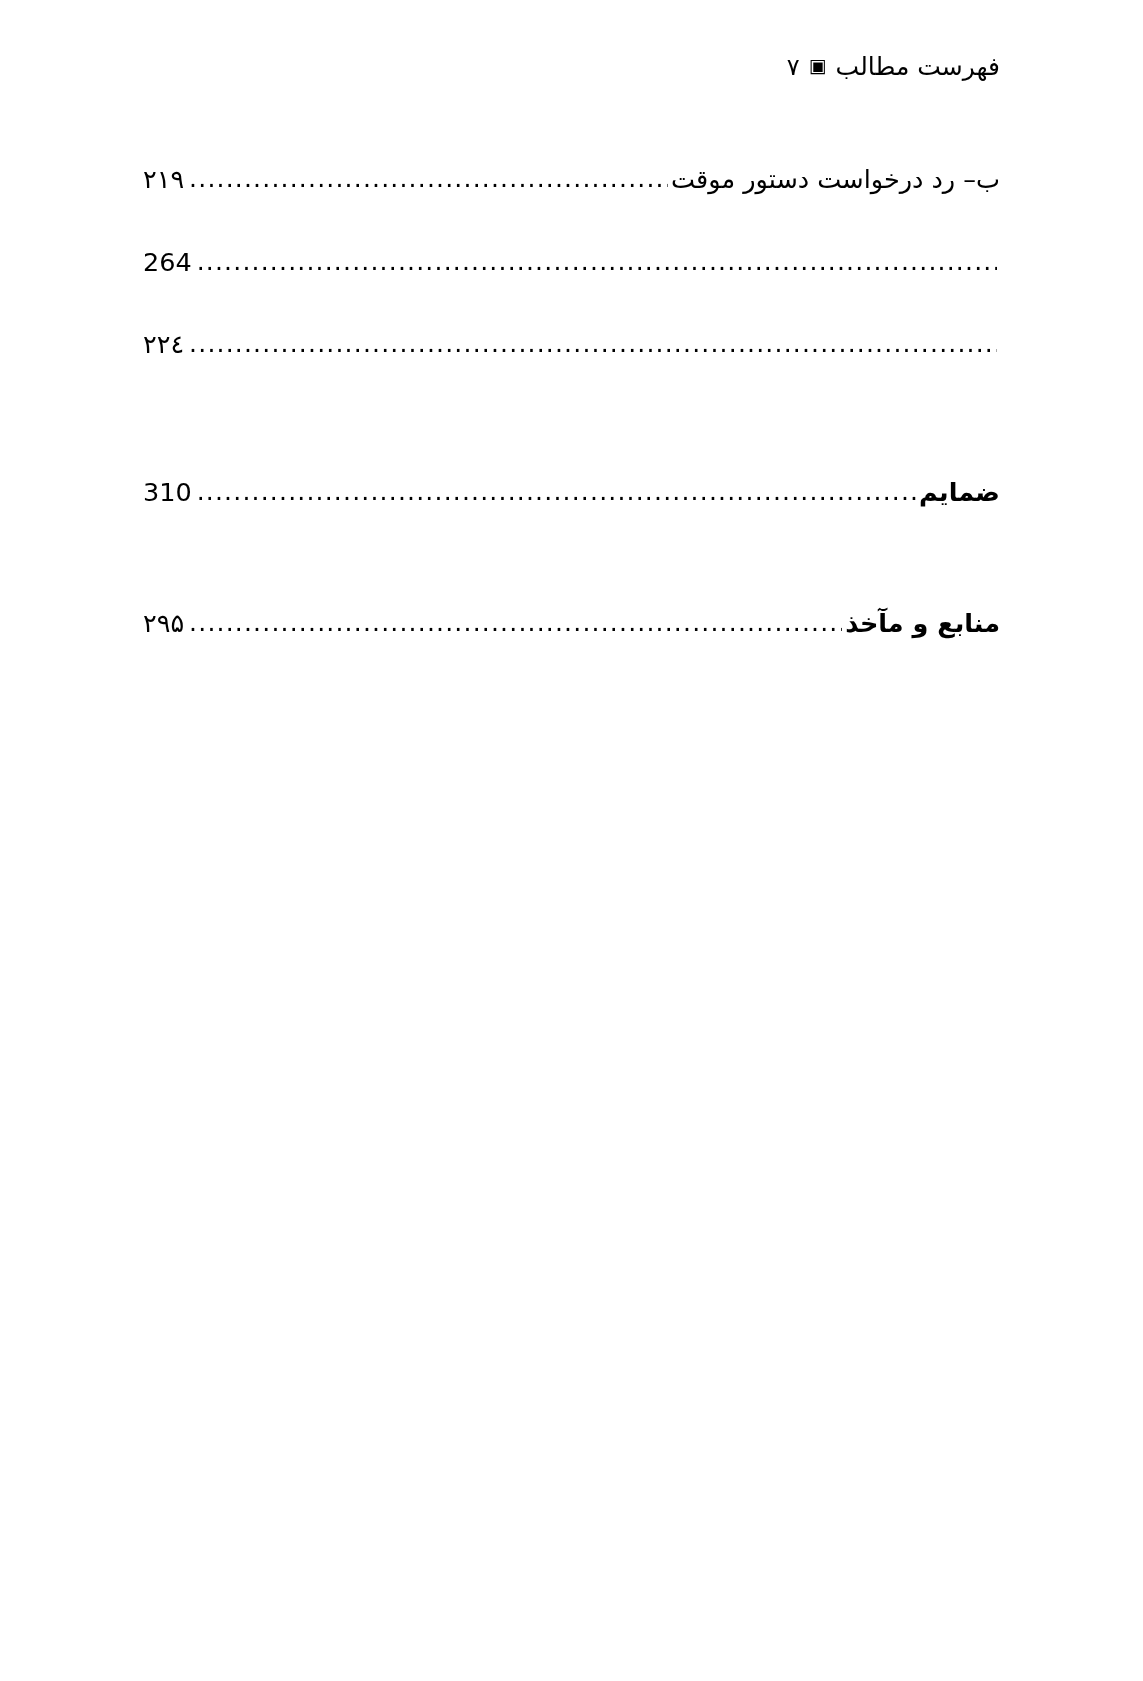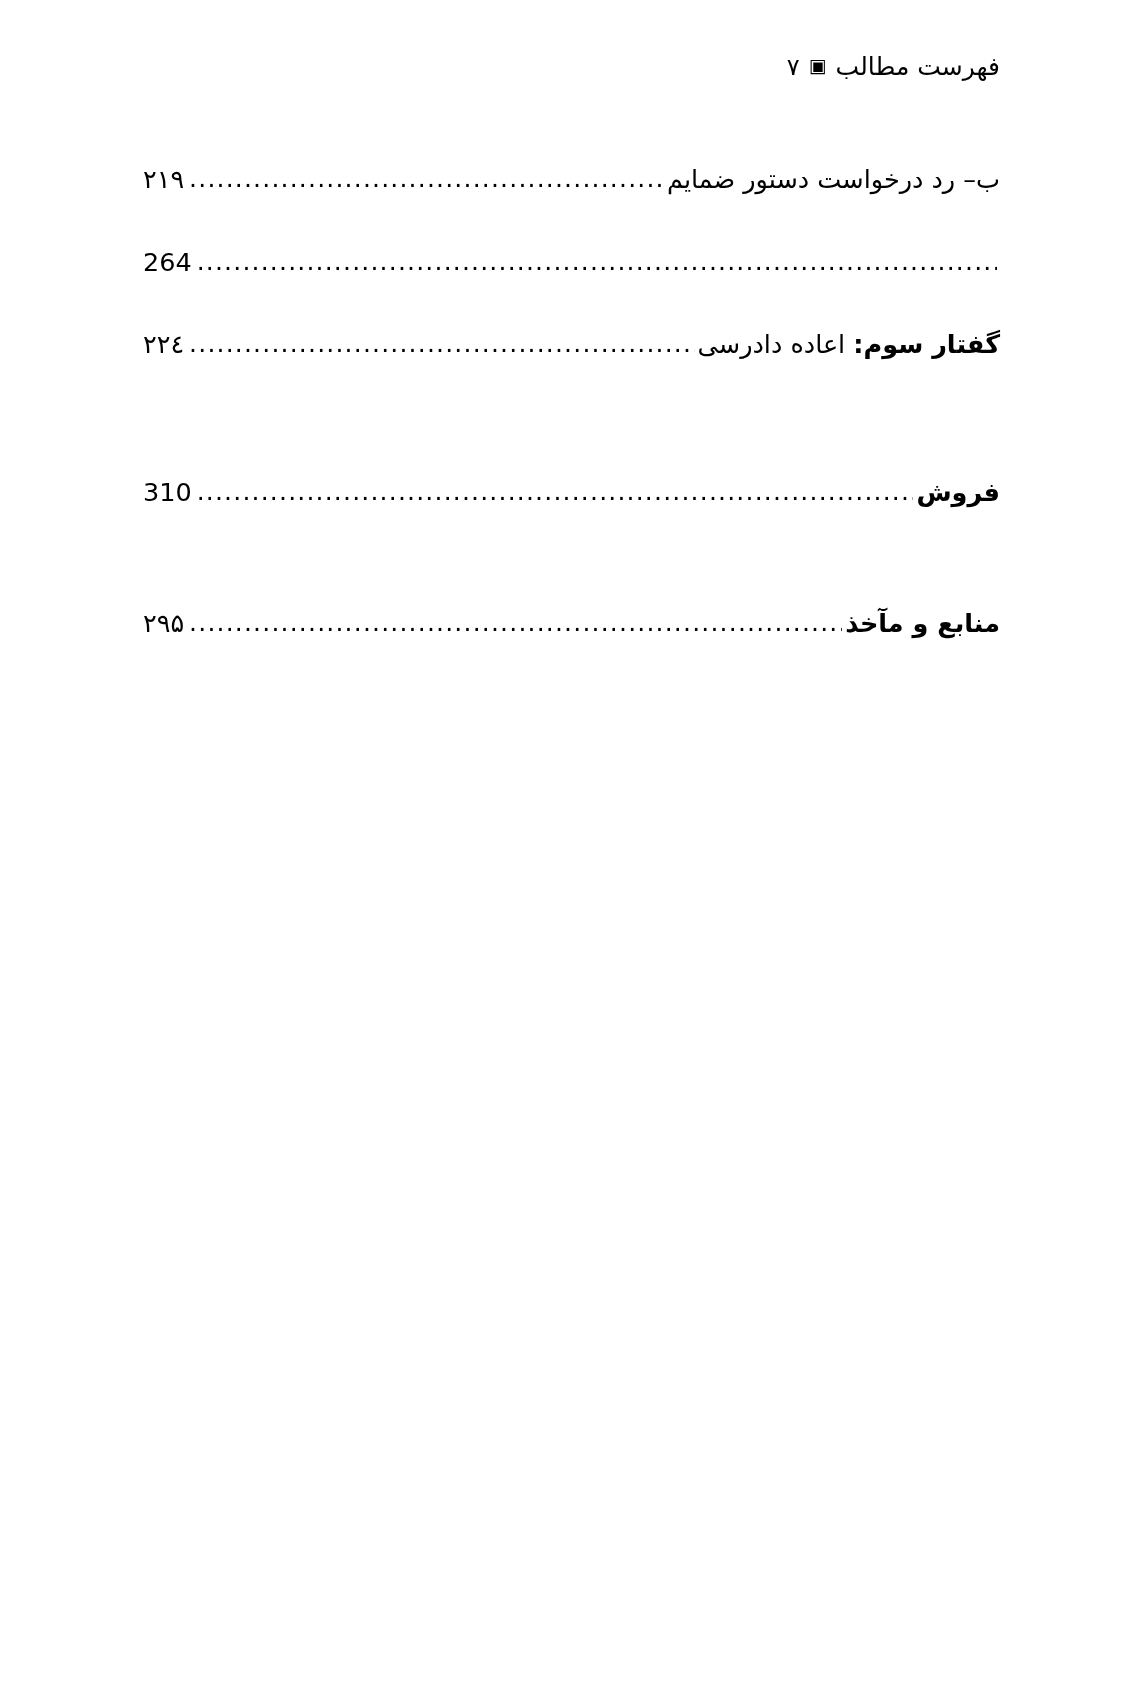--- a/index.html
+++ b/index.html
@@ -119,38 +119,37 @@
 
   <div class="running-header">
     <span class="hdr-title">فهرست مطالب</span>
     <span class="hdr-sep">▣</span>
     <span class="hdr-page">۷</span>
   </div>
 
   <div class="toc">
 
     <div class="toc-entry">
-      <span class="entry-title">ب– رد درخواست دستور ضمایم</span>
+      <span class="entry-title">ب– رد درخواست دستور موقت</span>
       <span class="leader"></span>
       <span class="entry-page">۲۱۹</span>
     </div>
 
     <div class="toc-entry">
       <span class="leader"></span>
       <span class="entry-page">264</span>
     </div>
 
     <div class="toc-entry">
-      <span class="entry-title"><b>گفتار سوم:</b><span> اعاده دادرسی</span></span>
       <span class="leader"></span>
       <span class="entry-page">۲۲٤</span>
     </div>
 
     <div class="toc-entry bold-entry gap-large">
-      <span class="entry-title">فروش</span>
+      <span class="entry-title">ضمایم</span>
       <span class="leader"></span>
       <span class="entry-page">310</span>
     </div>
 
     <div class="toc-entry bold-entry gap-medium">
       <span class="entry-title">منابع و مآخذ</span>
       <span class="leader"></span>
       <span class="entry-page">۲۹۵</span>
     </div>
 

